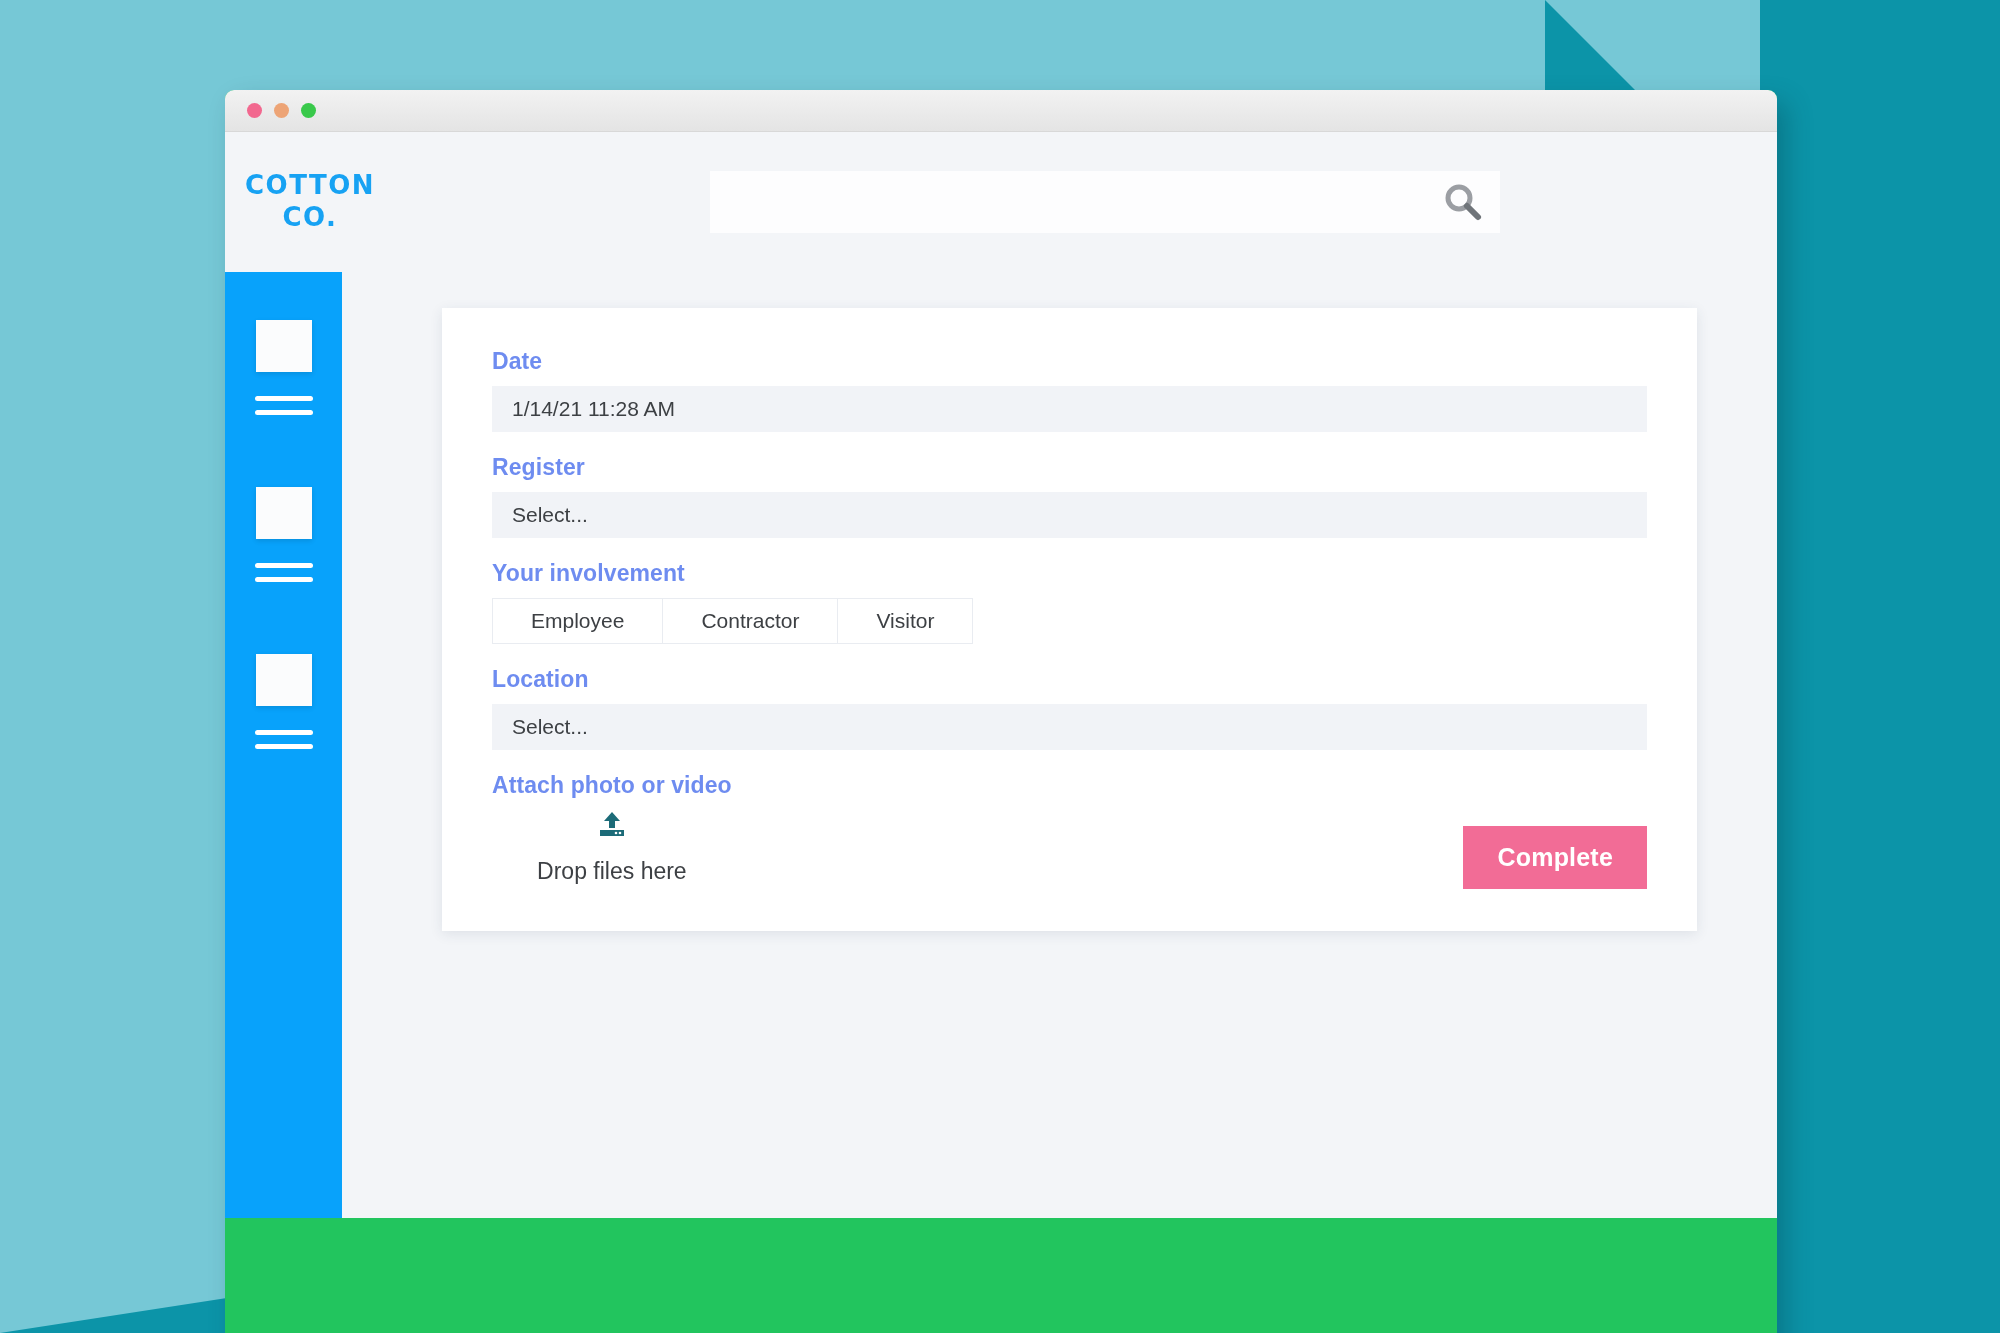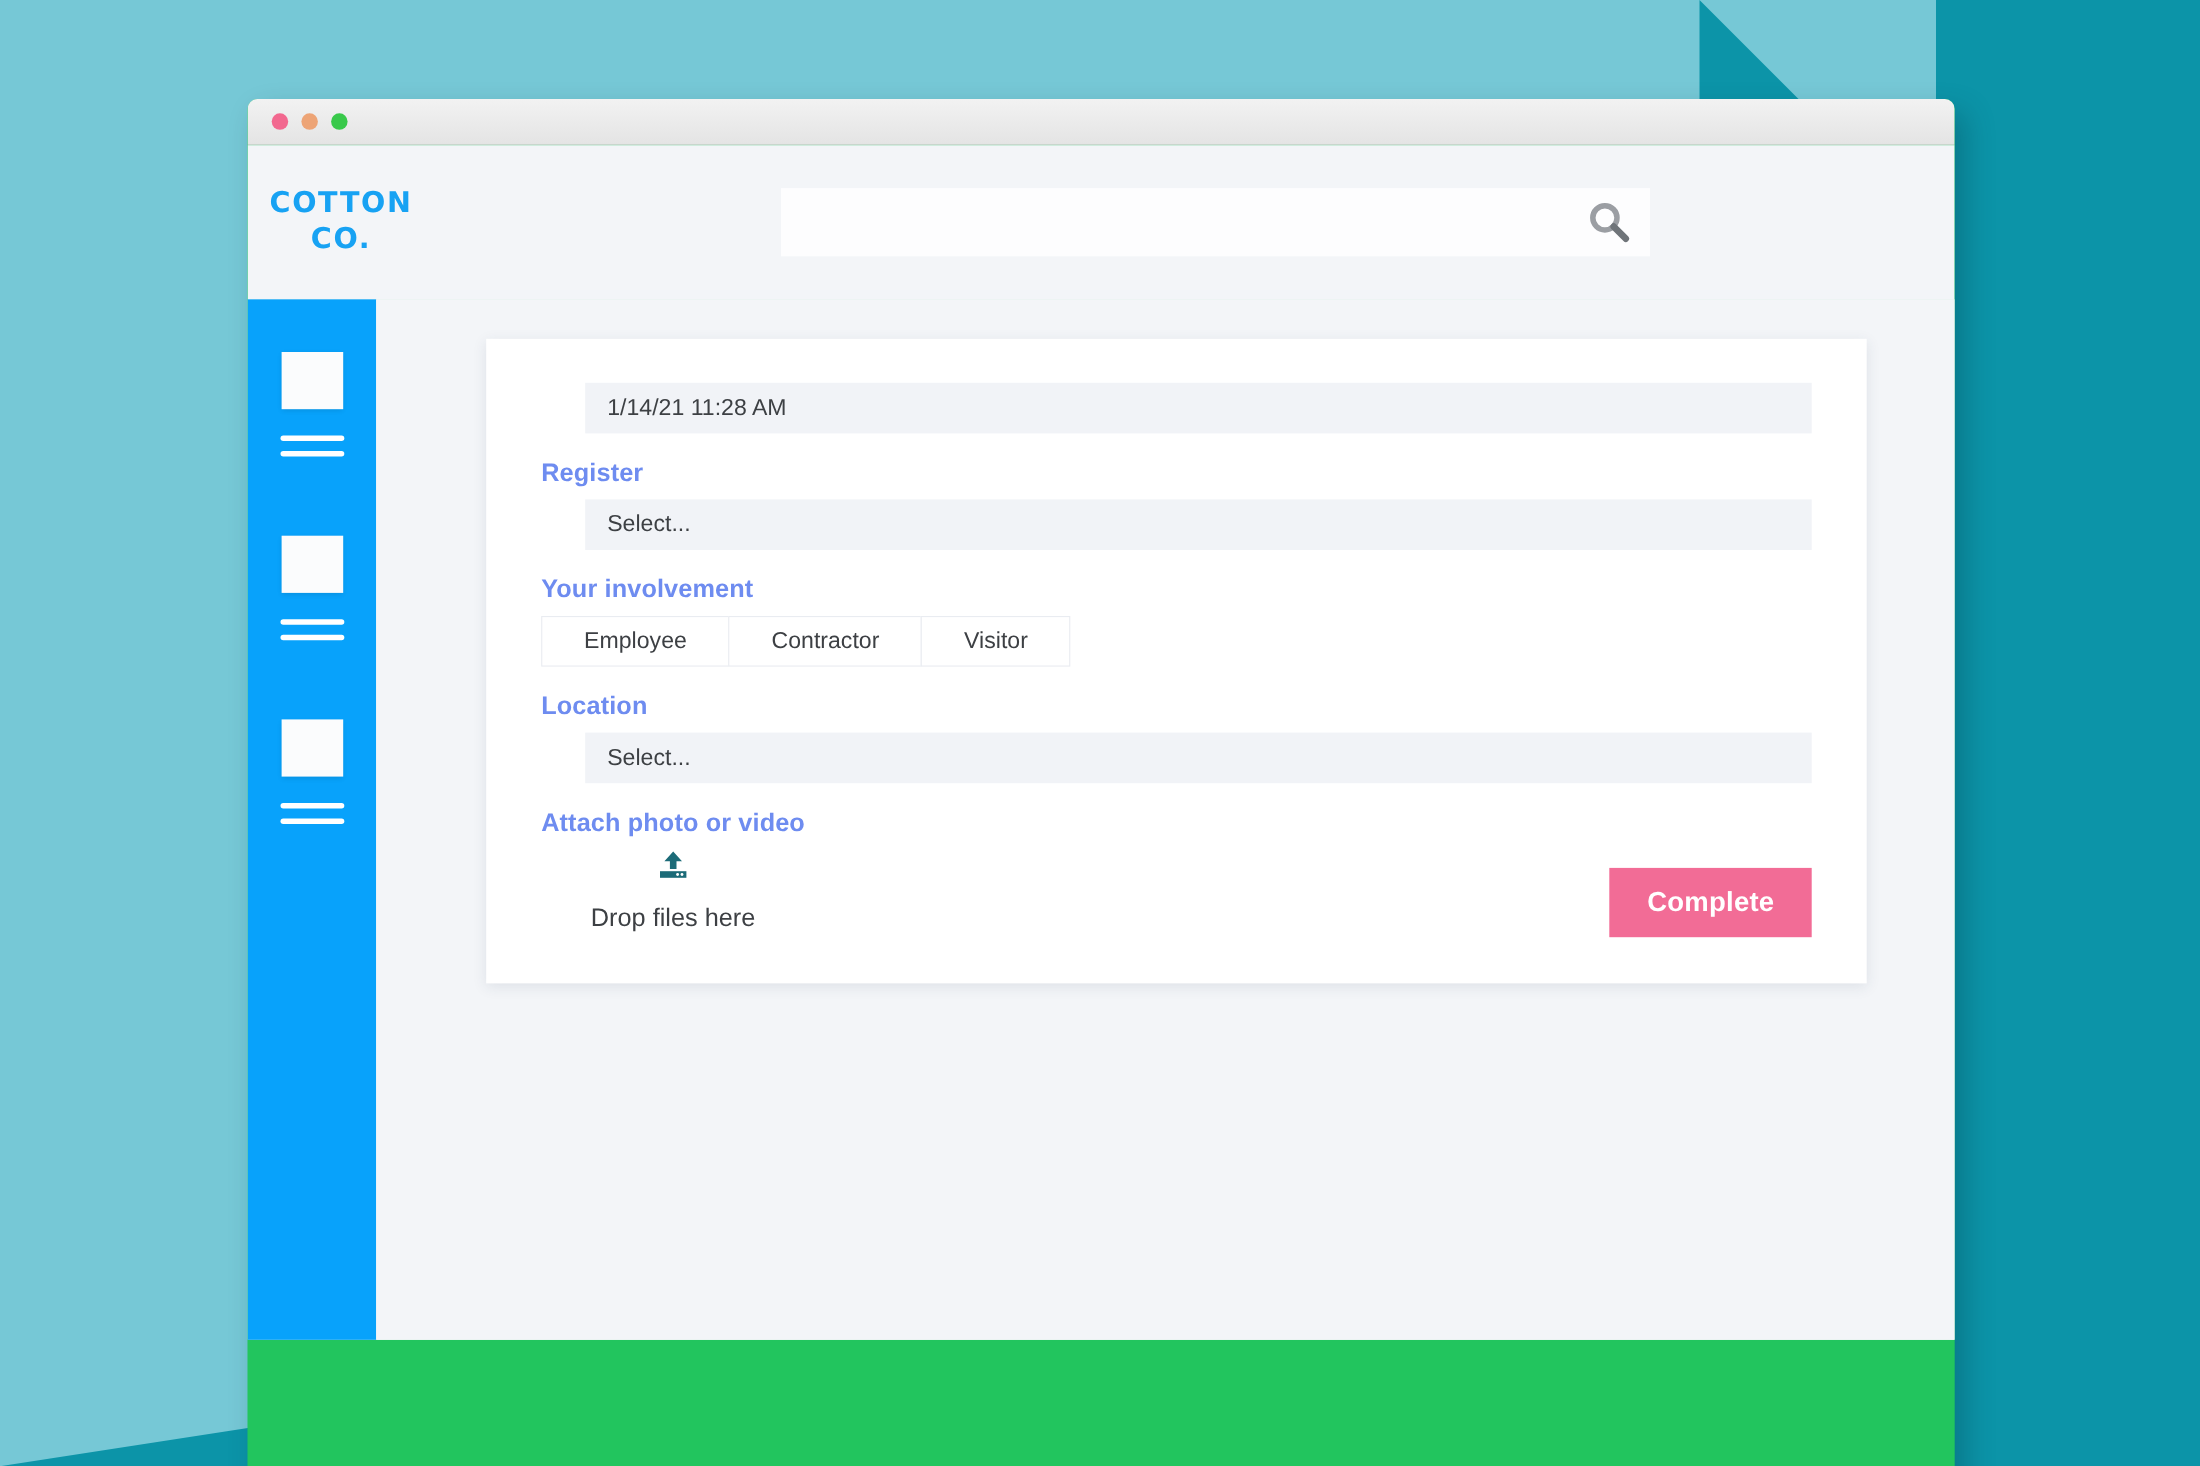--- a/index.html
+++ b/index.html
@@ -201,21 +201,20 @@
   }
   .field-input {
     background: #f1f3f7;
     height: 46px;
     display: flex;
     align-items: center;
     padding: 0 20px;
     box-sizing: border-box;
     font-size: 21px;
     color: #3d4044;
-    margin-left: 40px;
   }
   .field-input.empty { color: transparent; }
 
   
   #involvement-group {
     display: inline-flex;
   }
   .segment {
     border: 1px solid #e9ecf1;
     background: #ffffff;
@@ -315,20 +314,21 @@
       </div>
     </div>
 
     <div id="content">
 
 
       <div id="form-card">
 
 
         <div class="field">
+          <div class="field-label">Date</div>
           <div class="field-input">1/14/21 11:28 AM</div>
         </div>
 
         <div class="field">
           <div class="field-label">Register</div>
           <div class="field-input">Select...</div>
         </div>
 
         <div class="field">
           <div class="field-label">Your involvement</div>

